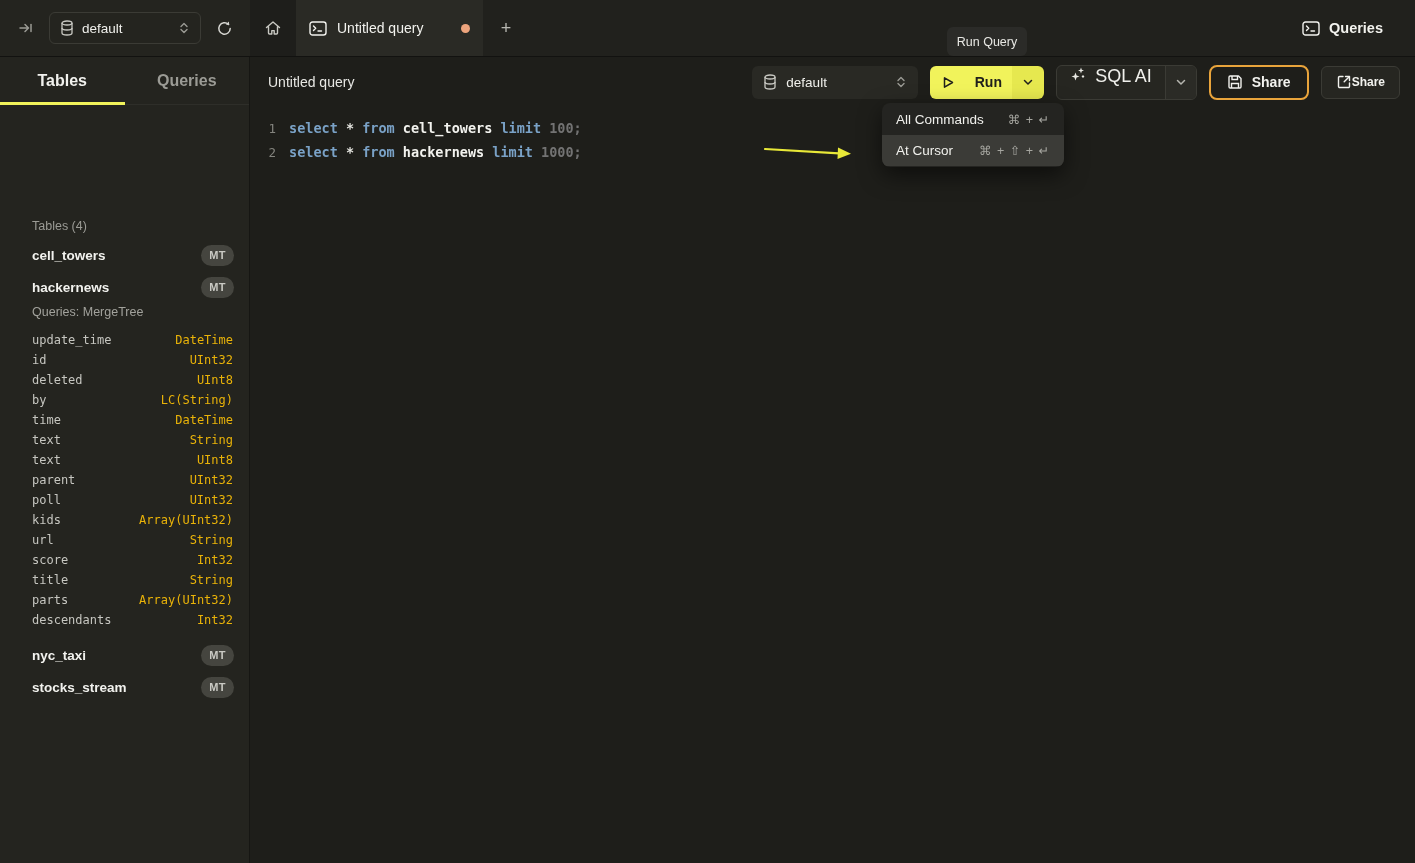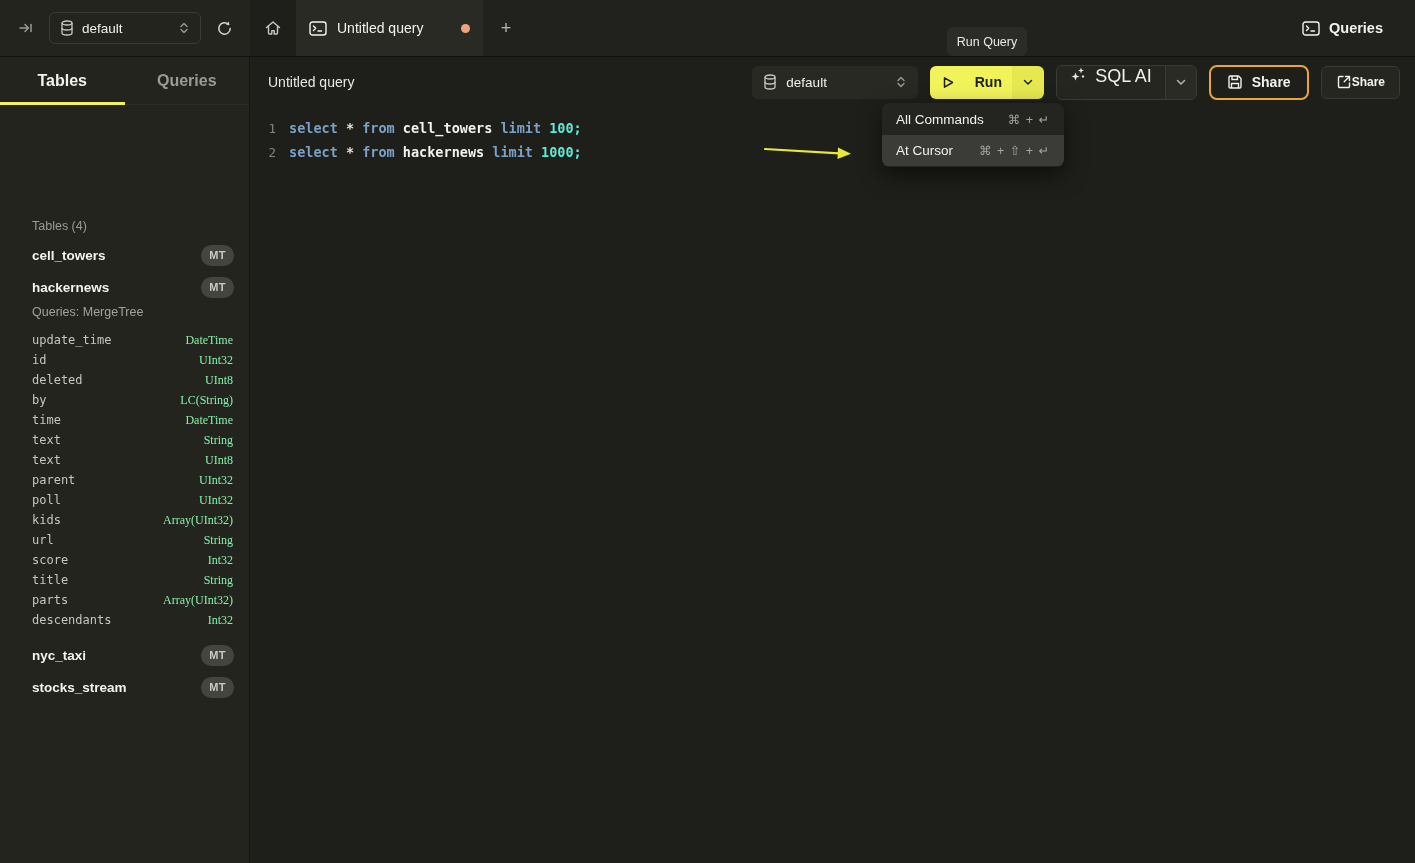--- a/index.html
+++ b/index.html
@@ -83,31 +83,31 @@
   .table-row{height:32px;display:flex;align-items:center;justify-content:space-between;
              padding:0 16px 0 32px;cursor:pointer;}
   .table-name{font-size:13.5px;font-weight:700;color:#f2f2ee;}
   .mt-badge{min-width:33px;height:21px;background:#45453f;border-radius:11px;display:flex;
             align-items:center;justify-content:center;font-size:11px;color:#c9c9c3;font-weight:600;
             letter-spacing:.3px;box-sizing:border-box;padding:0 8px;}
   .engine-row{height:18px;line-height:18px;padding-left:32px;font-size:12.5px;color:#a2a29c;}
   .columns{margin:9px 0;}
   .col-row{height:20px;display:flex;align-items:center;justify-content:space-between;
            padding:0 17px 0 32px;font-family:"DejaVu Sans Mono",monospace;font-size:12px;color:#c6c6c0;gap:28px;}
-  .col-type{color:#86efac;font-family:Liberation Serif, serif;}
+  .col-type{color:#eab308;}
 
   
   .editor{position:absolute;left:250px;top:107px;width:1165px;bottom:0;padding-top:9px;}
   .code-line{display:flex;height:24px;align-items:center;font-family:"DejaVu Sans Mono",monospace;font-size:13.5px;}
   .gutter{width:26px;text-align:right;color:#84847e;font-size:12.5px;flex:none;}
   .code{padding-left:13px;white-space:pre;}
   .tok-kw{color:#7aa2c7;font-weight:700;}
   .tok-star{color:#e8e8e3;font-weight:700;}
   .tok-name{color:#f2f2ee;font-weight:700;}
-  .tok-num{color:#5eead4;font-weight:700;}
+  .tok-num{color:#737373;font-weight:700;}
   .tok-pl{color:#e8e8e3;}
 
   .annotation{position:absolute;left:755px;top:138px;z-index:45;pointer-events:none;}
   svg{display:block;}
 </style>
 </head>
 <body>
 
 <div class="app">
 

